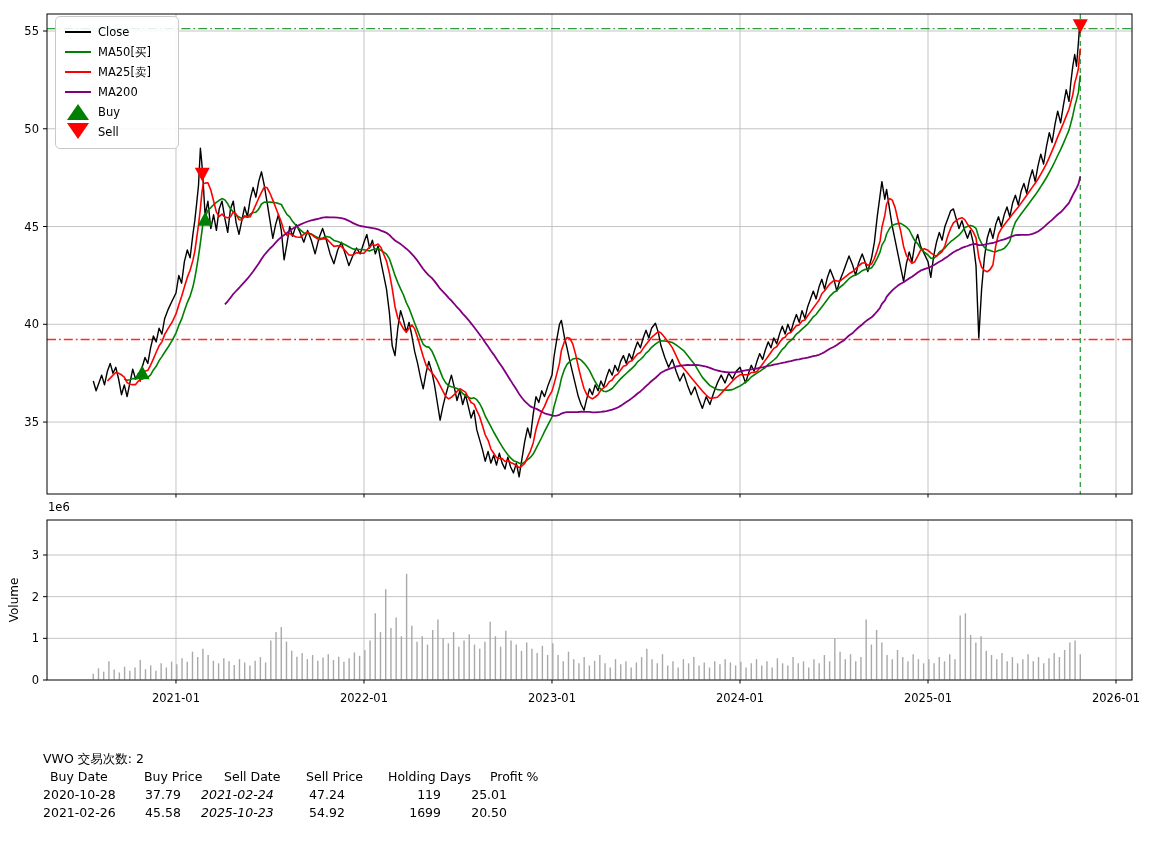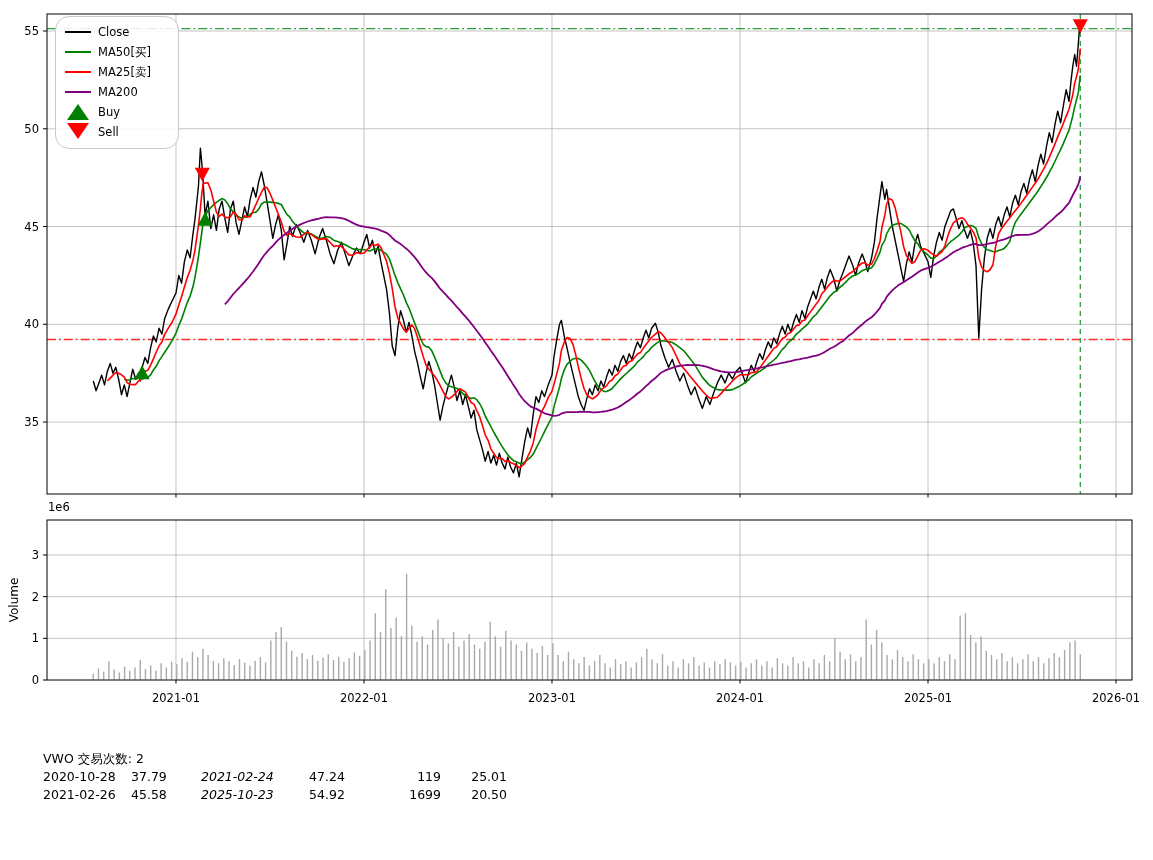--- a/index.html
+++ b/index.html
@@ -1,36 +1,36 @@
 <!DOCTYPE html>
 <html><head>
 <meta charset="utf-8">
 <style>
   html,body{margin:0;padding:0;background:#fff;}
   .fig{position:relative;width:1153px;height:860px;background:#fff;
        font-family:"DejaVu Sans","Liberation Sans",sans-serif;overflow:hidden;}
   svg text{font-family:"DejaVu Sans","Liberation Sans",sans-serif;}
   .legend{position:absolute;left:55px;top:16px;width:106px;
-    background:rgba(255,255,255,0.88);border:1px solid #c9c9c9;border-radius:14px;
+    background:rgba(255,255,255,0.88);border:1px solid #c9c9c9;border-radius:5px;
     padding:5px 8px 6px 8px;z-index:5;}
   .legend-row{display:flex;align-items:center;height:20px;}
   .legend-sample{width:27px;display:flex;justify-content:center;align-items:center;flex:0 0 27px;}
   .legend-line{width:26px;height:0;border-top-style:solid;border-top-width:2px;}
   .tri-up{width:0;height:0;border-left:11px solid transparent;border-right:11px solid transparent;border-bottom:16px solid #008000;}
   .tri-down{width:0;height:0;border-left:11px solid transparent;border-right:11px solid transparent;border-top:16px solid #ff0000;margin-top:-3px;}
   .legend-label{font-size:11.5px;color:#000;margin-left:7px;white-space:nowrap;}
   .annot{position:absolute;right:37px;top:389px;border:1.6px solid #008000;border-radius:8px;
     background:rgba(255,255,255,0.92);padding:4px 9px 5px 9px;text-align:right;z-index:5;}
   .annot div{font-size:12.5px;line-height:16.2px;color:#008000;white-space:nowrap;}
   .stats{position:absolute;left:43px;top:750px;color:#000;font-size:12.5px;line-height:18px;}
   .stats .sline{white-space:pre;}
   .trow{display:flex;white-space:pre;}
   .tcell{display:inline-block;}
   .c0{width:88px;text-align:left;}
-  .c1{width:64px;text-align:left;}
+  .c1{width:64px;text-align:center;}
   .c2{width:96px;text-align:left;padding-left:6px;font-style:italic;}
   .c3{width:60px;text-align:center;}
   .c4{width:84px;text-align:right;}
   .c5{width:66px;text-align:right;}
   .thead{display:flex;}
   .h0{width:94px;text-align:left;padding-left:7px;}
   .h1{width:66px;text-align:left;}
   .h2{width:74px;text-align:left;padding-left:14px;}
   .h3{width:72px;text-align:left;padding-left:8px;}
   .h4{width:96px;text-align:left;padding-left:10px;}
@@ -354,17 +354,25 @@
         <span class="legend-sample">
           <span class="tri-down" style="border-top-color: rgb(255, 0, 0);"></span>
         </span>
         <span class="legend-label">Sell</span>
       </div>
     </div>
 
 
   <div class="stats" id="stats-box">
       <div class="sline">VWO 交易次数: 2</div>
+      <div class="thead">
+        <span class="tcell h0">Buy Date</span>
+        <span class="tcell h1">Buy Price</span>
+        <span class="tcell h2">Sell Date</span>
+        <span class="tcell h3">Sell Price</span>
+        <span class="tcell h4">Holding Days</span>
+        <span class="tcell h5">Profit %</span>
+      </div>
       <div class="trow"><span class="tcell c0">2020-10-28</span><span class="tcell c1">37.79</span><span class="tcell c2">2021-02-24</span><span class="tcell c3">47.24</span><span class="tcell c4">119</span><span class="tcell c5">25.01</span></div>
       <div class="trow"><span class="tcell c0">2021-02-26</span><span class="tcell c1">45.58</span><span class="tcell c2">2025-10-23</span><span class="tcell c3">54.92</span><span class="tcell c4">1699</span><span class="tcell c5">20.50</span></div>
     </div>
 
 </div>
 
 </body></html>

